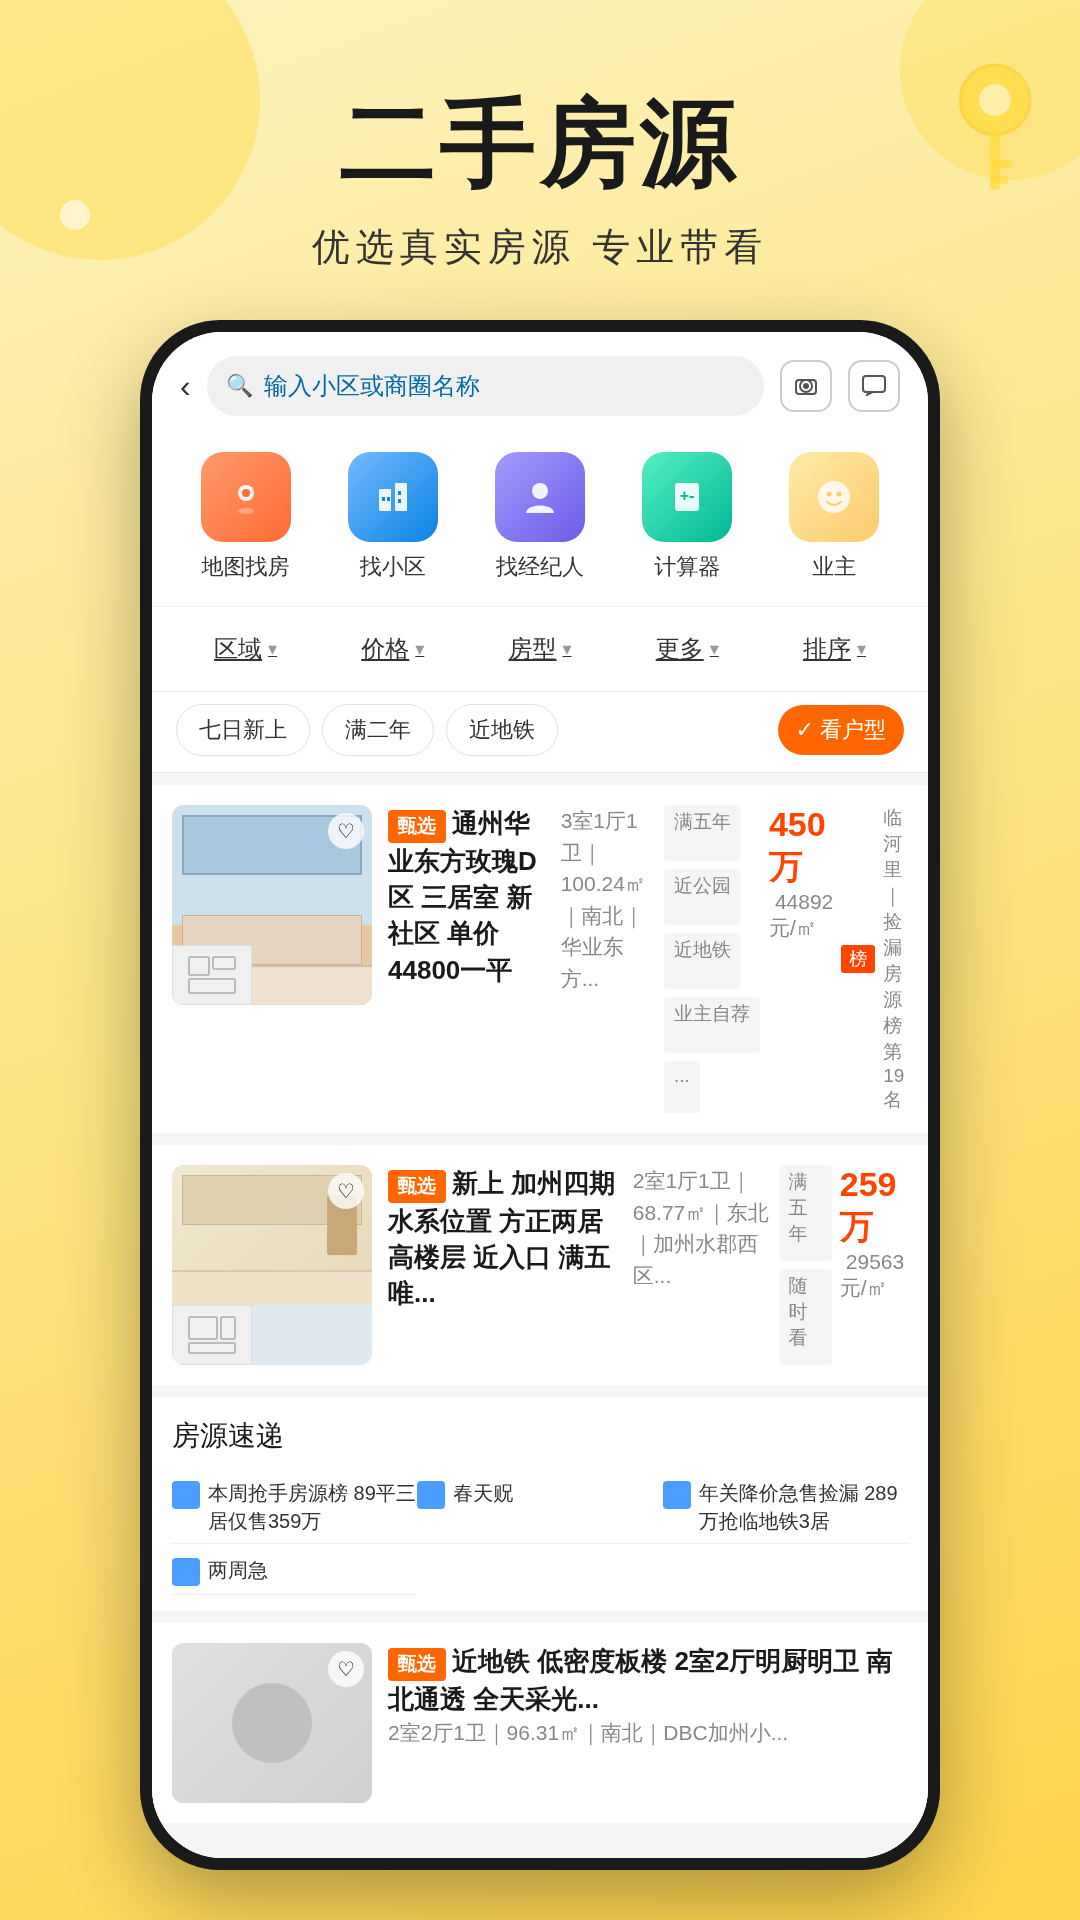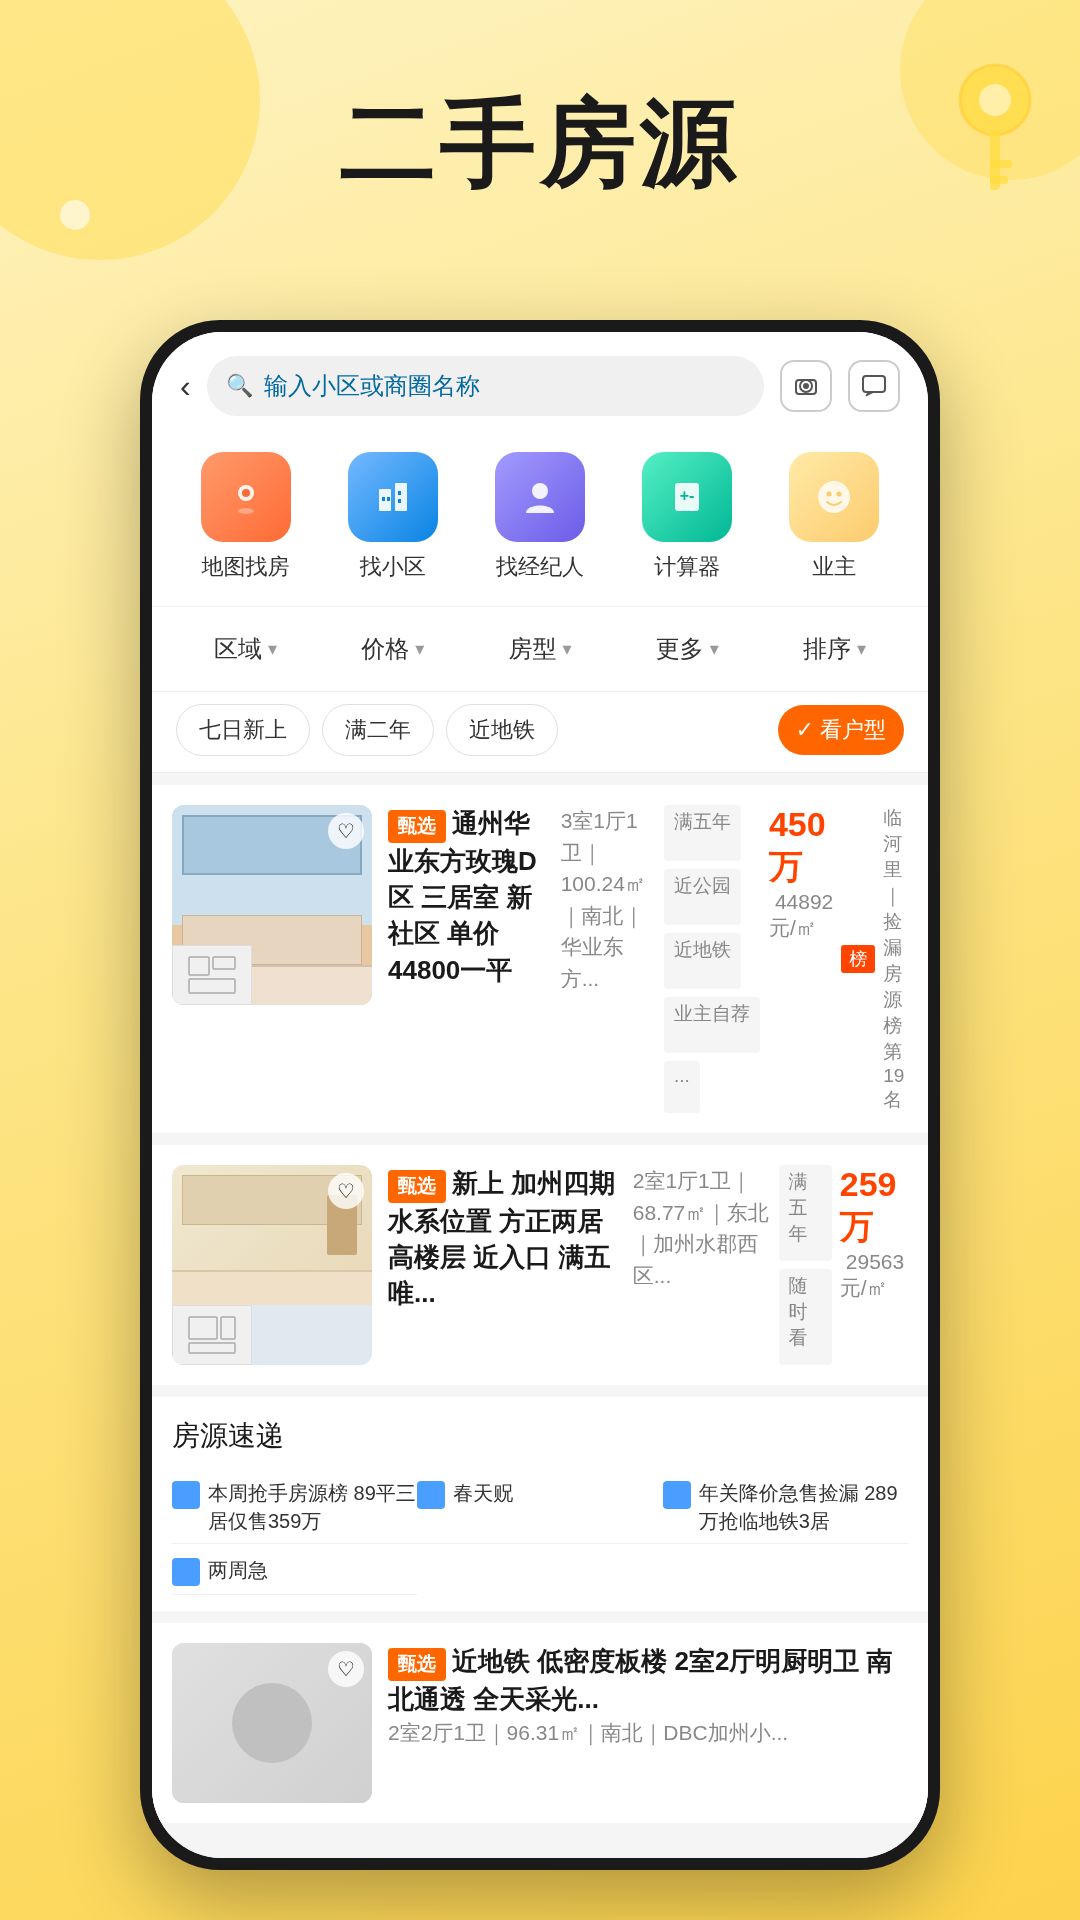--- a/index.html
+++ b/index.html
@@ -164,20 +164,21 @@
     }
     .filter-tab {
       flex: 1;
       display: flex;
       align-items: center;
       justify-content: center;
       gap: 6px;
       font-size: 24px;
       color: #333;
       padding: 10px 0;
+      text-decoration: underline;
     }
     .filter-tab .arrow { font-size: 18px; color: #999; }
 
     
     .tags-row {
       background: #fff;
       padding: 12px 24px 16px;
       display: flex;
       gap: 12px;
       align-items: center;
@@ -423,20 +424,21 @@
   <circle cx="45" cy="40" r="16" fill="rgba(255,255,255,0.5)"></circle>
   <rect x="40" y="70" width="10" height="60" rx="4" fill="rgba(255,220,60,0.7)"></rect>
   <rect x="40" y="100" width="22" height="8" rx="3" fill="rgba(255,220,60,0.7)"></rect>
   <rect x="40" y="116" width="18" height="8" rx="3" fill="rgba(255,220,60,0.7)"></rect>
 </svg>
 
 <div class="deco-small-circle" style="top:200px;left:60px;"></div>
 
 <div class="header-section">
   <div class="header-title">二手房源</div>
+  <div class="header-subtitle">优选真实房源 专业带看</div>
 </div>
 
 <div class="phone-frame">
   <div class="phone-screen">
 
     <div class="search-bar-area">
       <div class="back-btn">‹</div>
       <div class="search-input-box">
         <span class="search-icon-text">🔍</span>
         <span class="search-placeholder">输入小区或商圈名称</span>

